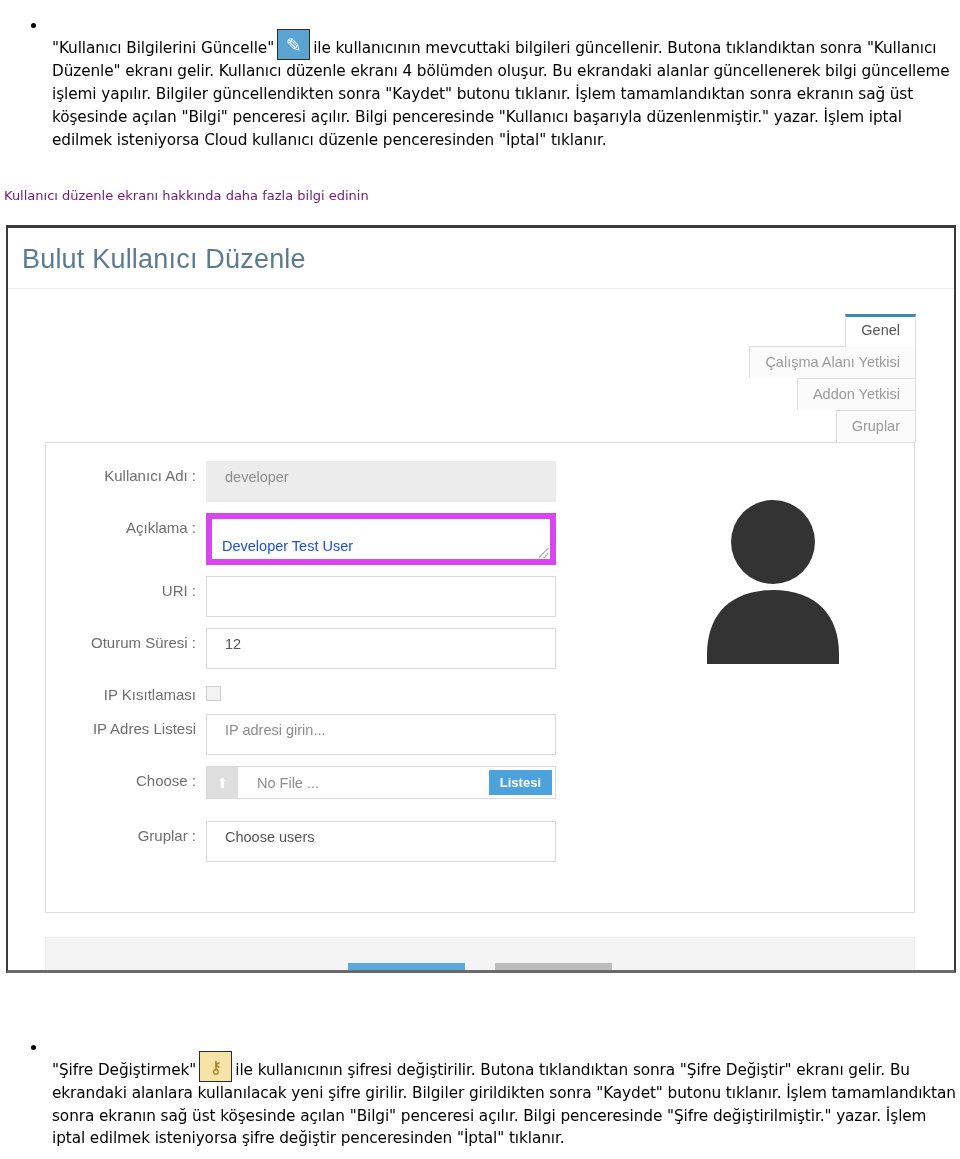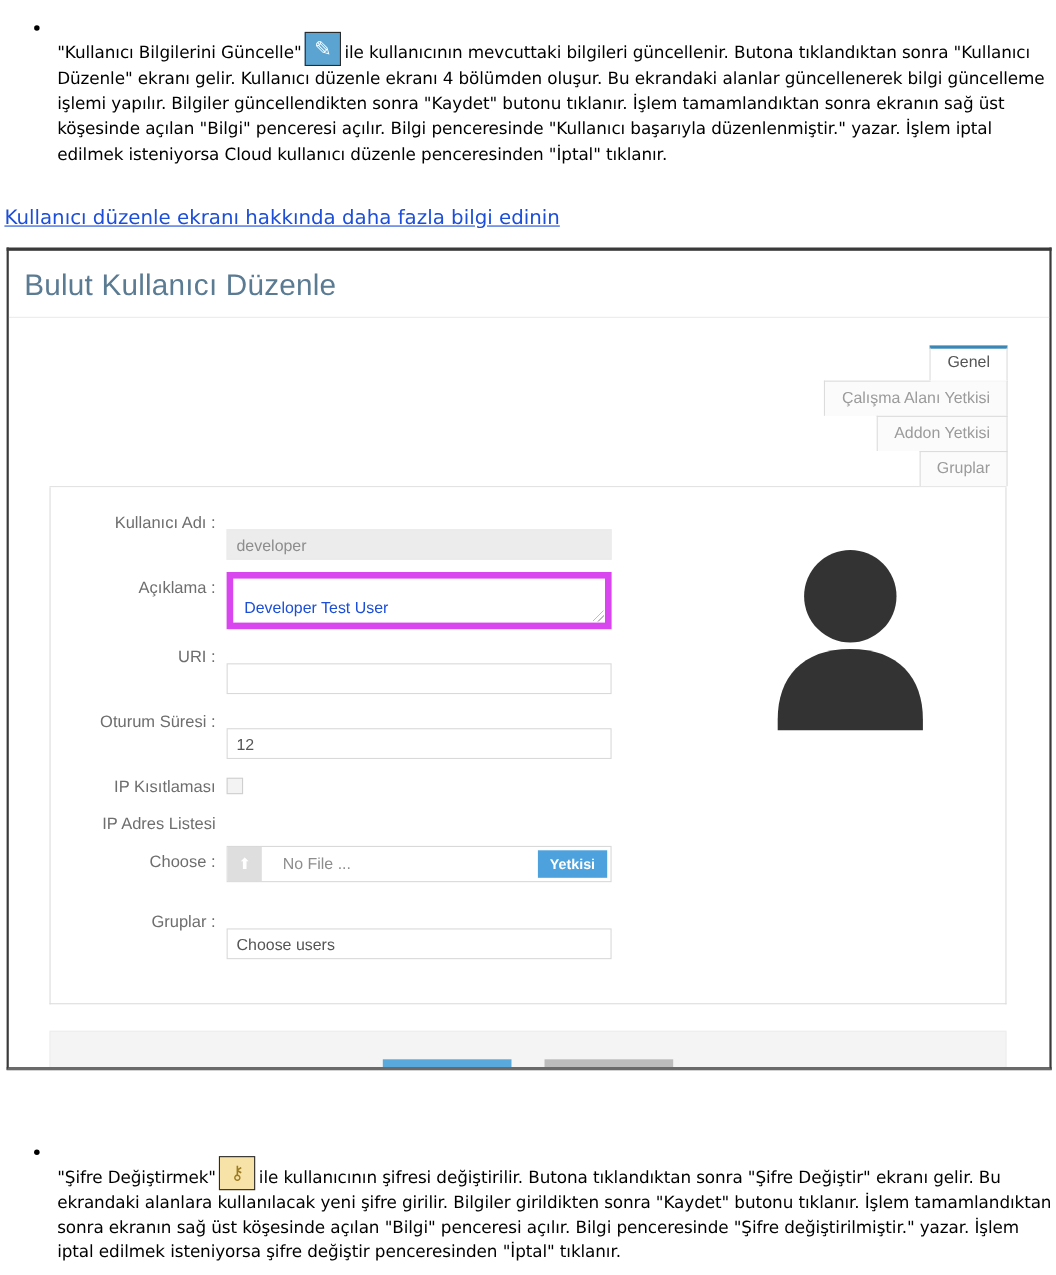--- a/index.html
+++ b/index.html
@@ -57,23 +57,22 @@
     position:absolute;
     left:50%; top:50%;
     transform:translate(-50%,-50%);
     font-size:17px; line-height:1;
     color:#9b7b20;
   }
 
   
   .learn-link {
     display:inline-block;
-    font-size:18px;
-    color:#1d4ed8;
-    text-decoration:underline;
+    font-size:13px;
+    color:#701a75;
     margin:12px 0 0 4px;
     cursor:pointer;
   }
 
   
   .shot {
     position:absolute;
     left:6px; top:225px;
     width:950px; height:748px;
     background:#ffffff;
@@ -160,31 +159,30 @@
     padding:6px 10px 0 0;
     font-family:"Liberation Sans", sans-serif;
     font-size:15px;
     color:#6e6e6e;
     white-space:nowrap;
   }
   .fld { flex:1 1 auto; position:relative; }
 
   .inp {
     width:350px;
-    height:28px;
+    height:41px;
     border:1px solid #d9d9d9;
     background:#fff;
     font-family:"Liberation Sans", sans-serif;
     font-size:14.5px;
     color:#8d8d8d;
-    padding:0 8px;
+    padding:0 18px;
     line-height:31px;
     white-space:nowrap;
     overflow:hidden;
-    margin-top:20px;
   }
   .inp.disabled {
     background:#ececec;
     border-color:#ececec;
     color:#8d8d8d;
   }
   .inp.filled { color:#555; }
 
   .txtarea {
     width:350px;
@@ -354,29 +352,32 @@
 
       <div class="row">
         <div class="lbl">IP Kısıtlaması</div>
         <div class="fld">
           <div class="chk"></div>
         </div>
       </div>
 
       <div class="row">
         <div class="lbl">IP Adres Listesi</div>
+        <div class="fld">
+          <div class="inp">IP adresi girin...</div>
+        </div>
       </div>
 
       <div class="row">
         <div class="lbl">Choose :</div>
         <div class="fld">
           <div class="file">
             <span class="file-ico">⬆</span>
             <span class="file-name">No File ...</span>
-            <span class="file-btn">Yetkisi</span>
+            <span class="file-btn">Listesi</span>
           </div>
         </div>
       </div>
 
       <div class="row" style="margin-top:22px;">
         <div class="lbl">Gruplar :</div>
         <div class="fld">
           <div class="inp filled">Choose users</div>
         </div>
       </div>

